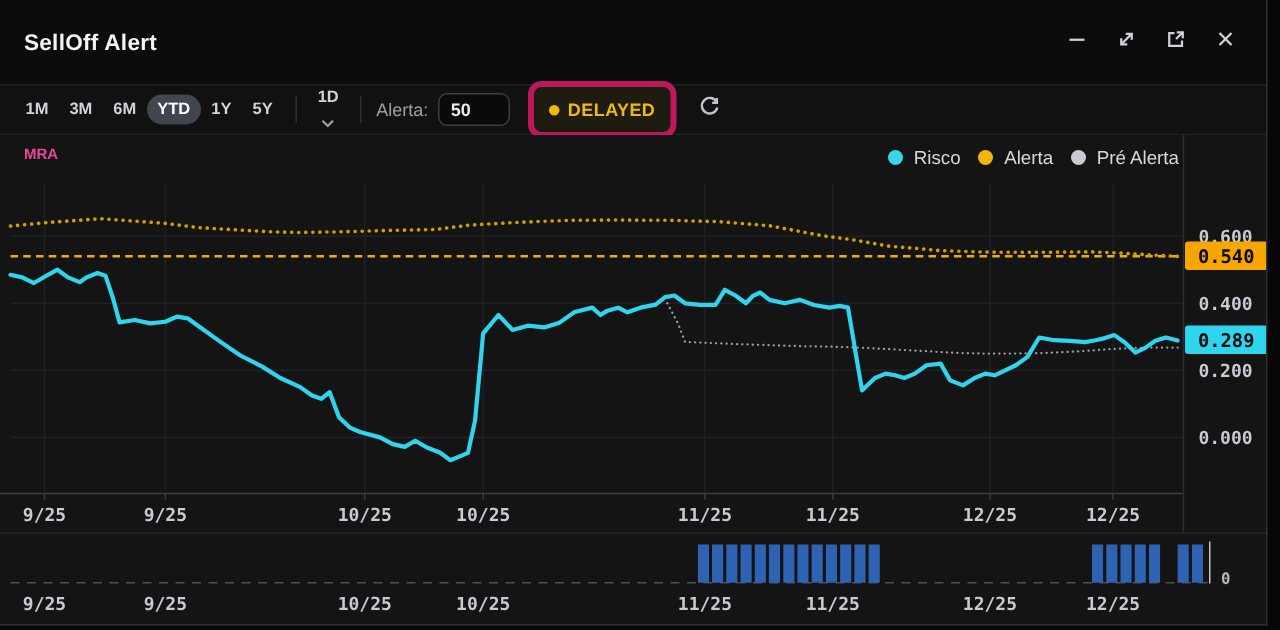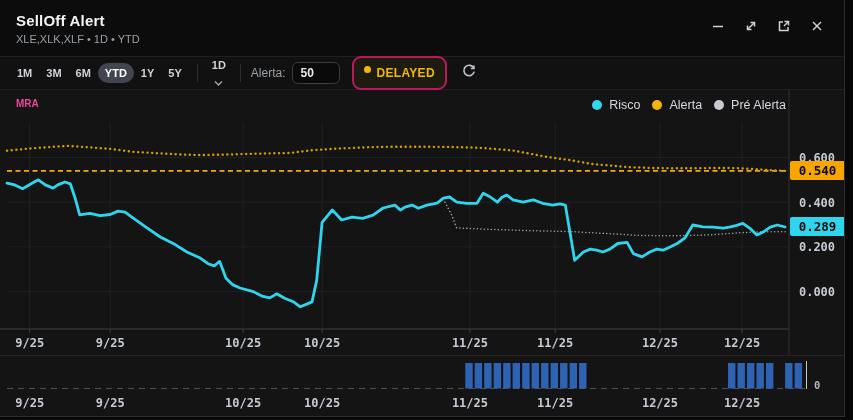--- a/index.html
+++ b/index.html
@@ -3,41 +3,41 @@
 <meta charset="utf-8">
 <style>
   * { margin:0; padding:0; box-sizing:border-box; }
   body { background:#070707; font-family:"Liberation Sans", sans-serif; }
   .app { position:relative; width:853px; height:420px; background:#070707; overflow:hidden; }
   .window { position:absolute; left:0; top:0; width:845px; height:417px; background:#141414;
             border-right:1px solid #2f2f2f; border-bottom:1px solid #2f2f2f; overflow:hidden; }
 
   
   .header { height:56px; background:#0c0c0c; display:flex; align-items:center; padding:0 18px 0 16px; }
-  .titleblock { display:flex; flex-direction:column; gap:4px; }
+  .titleblock { display:flex; gap:4px; }
   .title { color:#f2f3f5; font-size:15px; font-weight:700; letter-spacing:.2px; }
   .subtitle { color:#9aa0a6; font-size:11px; }
   .wincontrols { margin-left:auto; display:flex; align-items:center; gap:15px; }
   .winbtn { width:18px; height:18px; display:flex; align-items:center; justify-content:center; cursor:pointer; }
   .winbtn svg { stroke:#cfd2d8; stroke-width:1.5; fill:none; }
 
   
   .toolbar { height:34px; background:#111111; border-top:1px solid #202020; border-bottom:1px solid #202020;
              display:flex; align-items:center; padding:0 10px; }
   .rangebtn { font-size:11px; font-weight:700; color:#d0d3d9; padding:4px 7px; border-radius:12px; cursor:pointer; }
   .rangebtn.active { background:#41454d; color:#ffffff; }
   .tb-divider { width:1px; height:18px; background:#2e2e2e; margin:0 8px; }
   .intervalbtn { display:flex; align-items:center; gap:5px; font-size:11px; font-weight:700; color:#d0d3d9;
                  padding:4px 6px; cursor:pointer;flex-direction:column; }
   .intervalbtn svg { stroke:#9aa0a6; stroke-width:1.5; fill:none; }
   .windowlabel { font-size:12px; color:#9aa0a6; margin:0 6px 0 2px; }
   .windowinput { width:48px; height:22px; background:#0a0a0a; border:1px solid #3a3d44; border-radius:6px;
                  color:#e8e9ec; font-size:12px; font-weight:700; padding:0 8px; outline:none;
                  font-family:"Liberation Sans", sans-serif; }
-  .delayed { margin-left:12px; display:flex; gap:6px; border:2px solid #be185d;
+  .delayed { margin-left:12px; display:flex; align-items:center; gap:6px; border:4px solid #be185d;
              background:rgba(240,185,11,0.06); color:#f0b90b; padding:8px 10px; border-radius:9px;
              font-size:12px; font-weight:800; letter-spacing:.3px; cursor:pointer; }
   .delaydot { width:7px; height:7px; border-radius:50%; background:#f0b90b; }
   .refreshbtn { margin-left:12px; width:20px; height:20px; display:flex; align-items:center; justify-content:center; cursor:pointer; }
   .refreshbtn svg { stroke:#c0c3c9; stroke-width:1.6; fill:none; }
 
   
   .chart-area { position:relative; height:327px; background:#141414; }
   #chart-svg { position:absolute; left:0; top:0; }
   .pane-label { position:absolute; left:16px; top:8px; color:#ec4899; font-size:10px; font-weight:700; z-index:3; }
@@ -53,21 +53,20 @@
 </style>
 </head>
 <body>
 
 <div class="app">
   <div class="window">
 
     <div class="header">
       <div class="titleblock">
         <div class="title">SellOff Alert</div>
-        <div class="subtitle">XLE,XLK,XLF • 1D • YTD</div>
       </div>
       <div class="wincontrols">
         <div class="winbtn">
           <span><svg width="16" height="16">
                 <line x1="3" y1="8.5" x2="13" y2="8.5"></line>
               </svg></span>
         </div>
         <div class="winbtn">
           <span><svg width="16" height="16">
                 <line x1="4.5" y1="11.5" x2="11.5" y2="4.5"></line>

